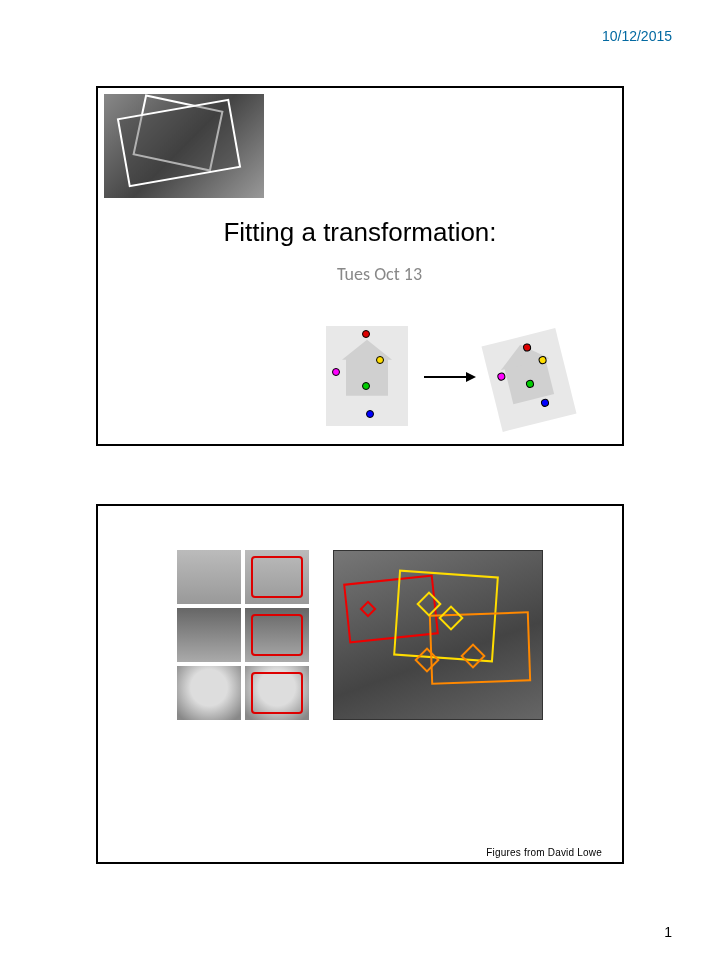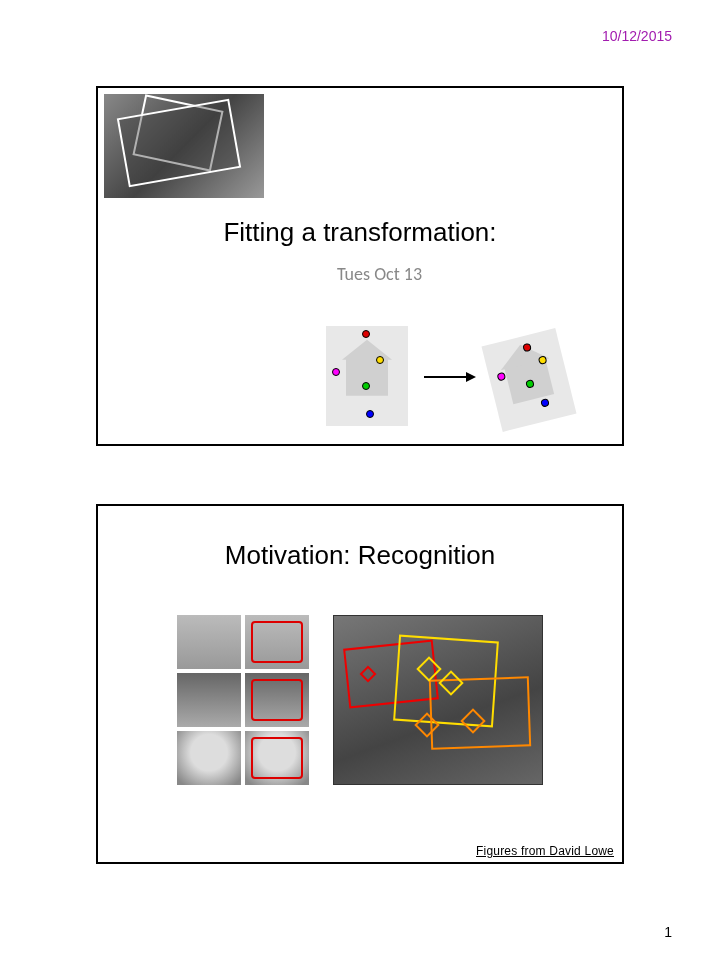--- a/index.html
+++ b/index.html
@@ -9,21 +9,21 @@
     background: #fff;
     font-family: Arial, Helvetica, sans-serif;
     position: relative;
     padding: 30px 50px 30px 50px;
   }
   .header-date {
     position: absolute;
     top: 28px;
     right: 48px;
     font-size: 14px;
-    color: #a21caf;
+    color: #0369a1;
   }
   .page-number {
     position: absolute;
     bottom: 20px;
     right: 48px;
     font-size: 14px;
     color: #000;
   }
   .slide {
     border: 2px solid #000;
@@ -193,24 +193,23 @@
     position:absolute; left:96px; top:62px; width:100px; height:70px;
     border:2px solid #f80;
     transform:rotate(-2deg);
   }
   .diamond {
     position:absolute; width:18px; height:18px; border:2px solid #fd0;
     transform: rotate(45deg);
   }
   .credit {
     position:absolute;
-    bottom:4px; right:8px;
-    font-size:12px;
+    bottom:4px; right:20px;
+    font-size:10px;
     color:#000;
-    text-decoration: underline;
     letter-spacing: .2px;
   }
 </style>
 </head>
 <body>
 
 <div class="header-date">10/12/2015</div>
 
 <div class="slide slide1">
   <div class="thumb-top"></div>
@@ -233,21 +232,20 @@
       <div class="dot dr" style="left:40px; top:8px;"></div>
       <div class="dot dy" style="left:52px; top:24px;"></div>
       <div class="dot dm" style="left:8px; top:30px;"></div>
       <div class="dot dg" style="left:34px; top:44px;"></div>
       <div class="dot db" style="left:44px; top:66px;"></div>
     </div>
   </div>
 </div>
 
 <div class="slide slide2">
-  <div class="s2-title">Motivation: Recognition</div>
   <div class="s2-content">
     <div class="grid6">
       <div class="cell tel plain"></div>
       <div class="cell tel"></div>
       <div class="cell shoe plain"></div>
       <div class="cell shoe"></div>
       <div class="cell bear plain"></div>
       <div class="cell bear"></div>
     </div>
     <div class="recognized">

